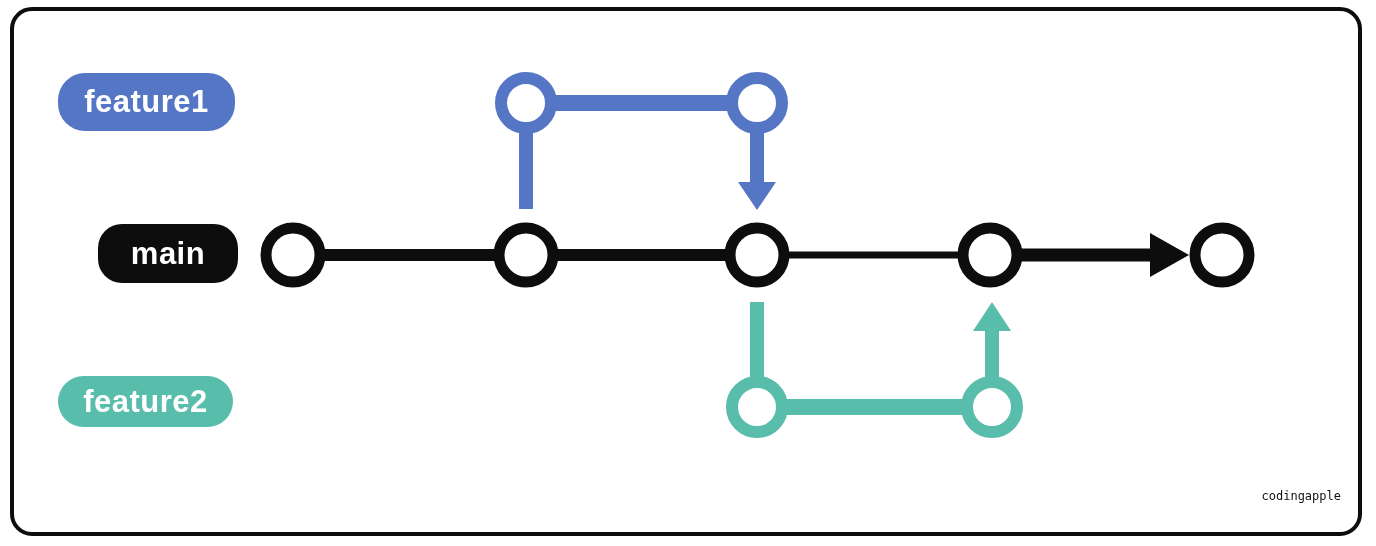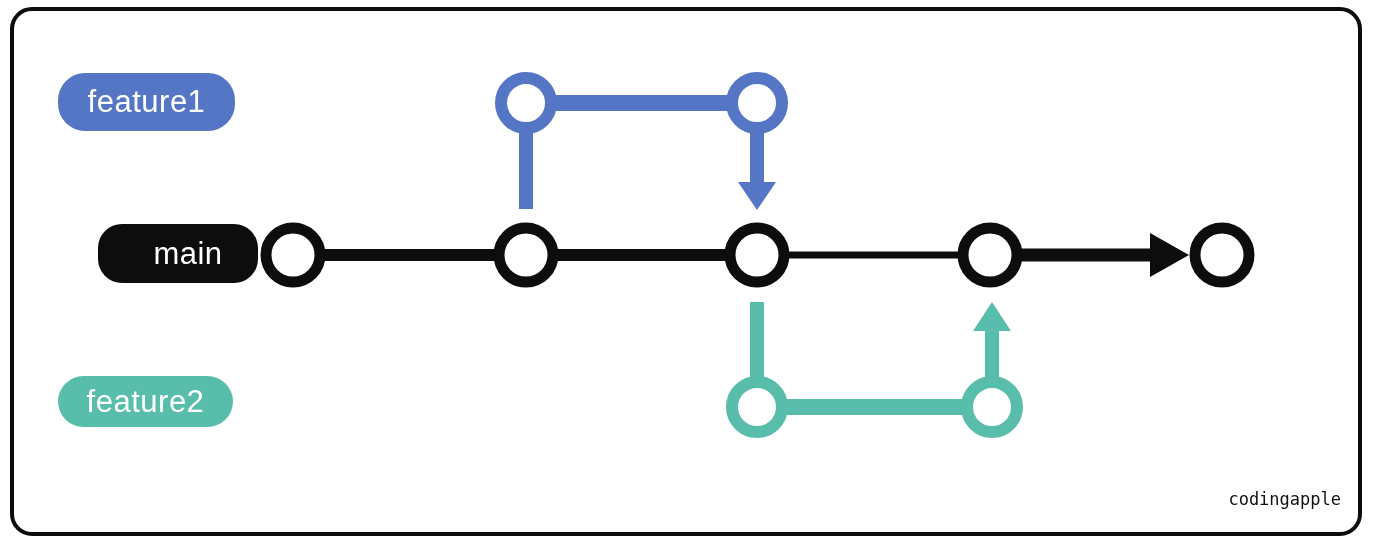--- a/index.html
+++ b/index.html
@@ -39,47 +39,46 @@
   .fill-blue    { fill: var(--c-blue,  #5575c5); }
   .fill-teal    { fill: var(--c-teal,  #59bdac); }
   .fill-black   { fill: var(--c-black, #0d0d0d); }
   .node         { fill: var(--c-white, #ffffff); }
   .pill {
     position: absolute;
     display: flex;
     align-items: center;
     justify-content: center;
     color: var(--c-white, #ffffff);
-    font-weight: 400;
+    font-weight: 700;
     font-size: 31px;
     letter-spacing: 0.5px;
     font-family: "Liberation Sans", sans-serif;
   }
   .pill-feature1 {
     left: 58px; top: 73px; width: 177px; height: 58px;
     background: var(--c-blue, #5575c5);
     border-radius: 27px;
   }
   .pill-main {
     left: 98px; top: 224px; width: 140px; height: 59px;
     background: var(--c-black, #0d0d0d);
     border-radius: 24px;
-    padding-left: 20px;
   }
   .pill-feature2 {
     left: 58px; top: 376px; width: 175px; height: 51px;
     background: var(--c-teal, #59bdac);
     border-radius: 28px;
   }
   .watermark {
     position: absolute;
     right: 35px;
     top: 489px;
     font-family: "DejaVu Sans Mono", "Liberation Mono", monospace;
-    font-size: 17px;
+    font-size: 12px;
     color: #111111;
   }
 </style>
 </head>
 <body>
 
 <div id="canvas">
 
   <div class="frame"></div>
 

